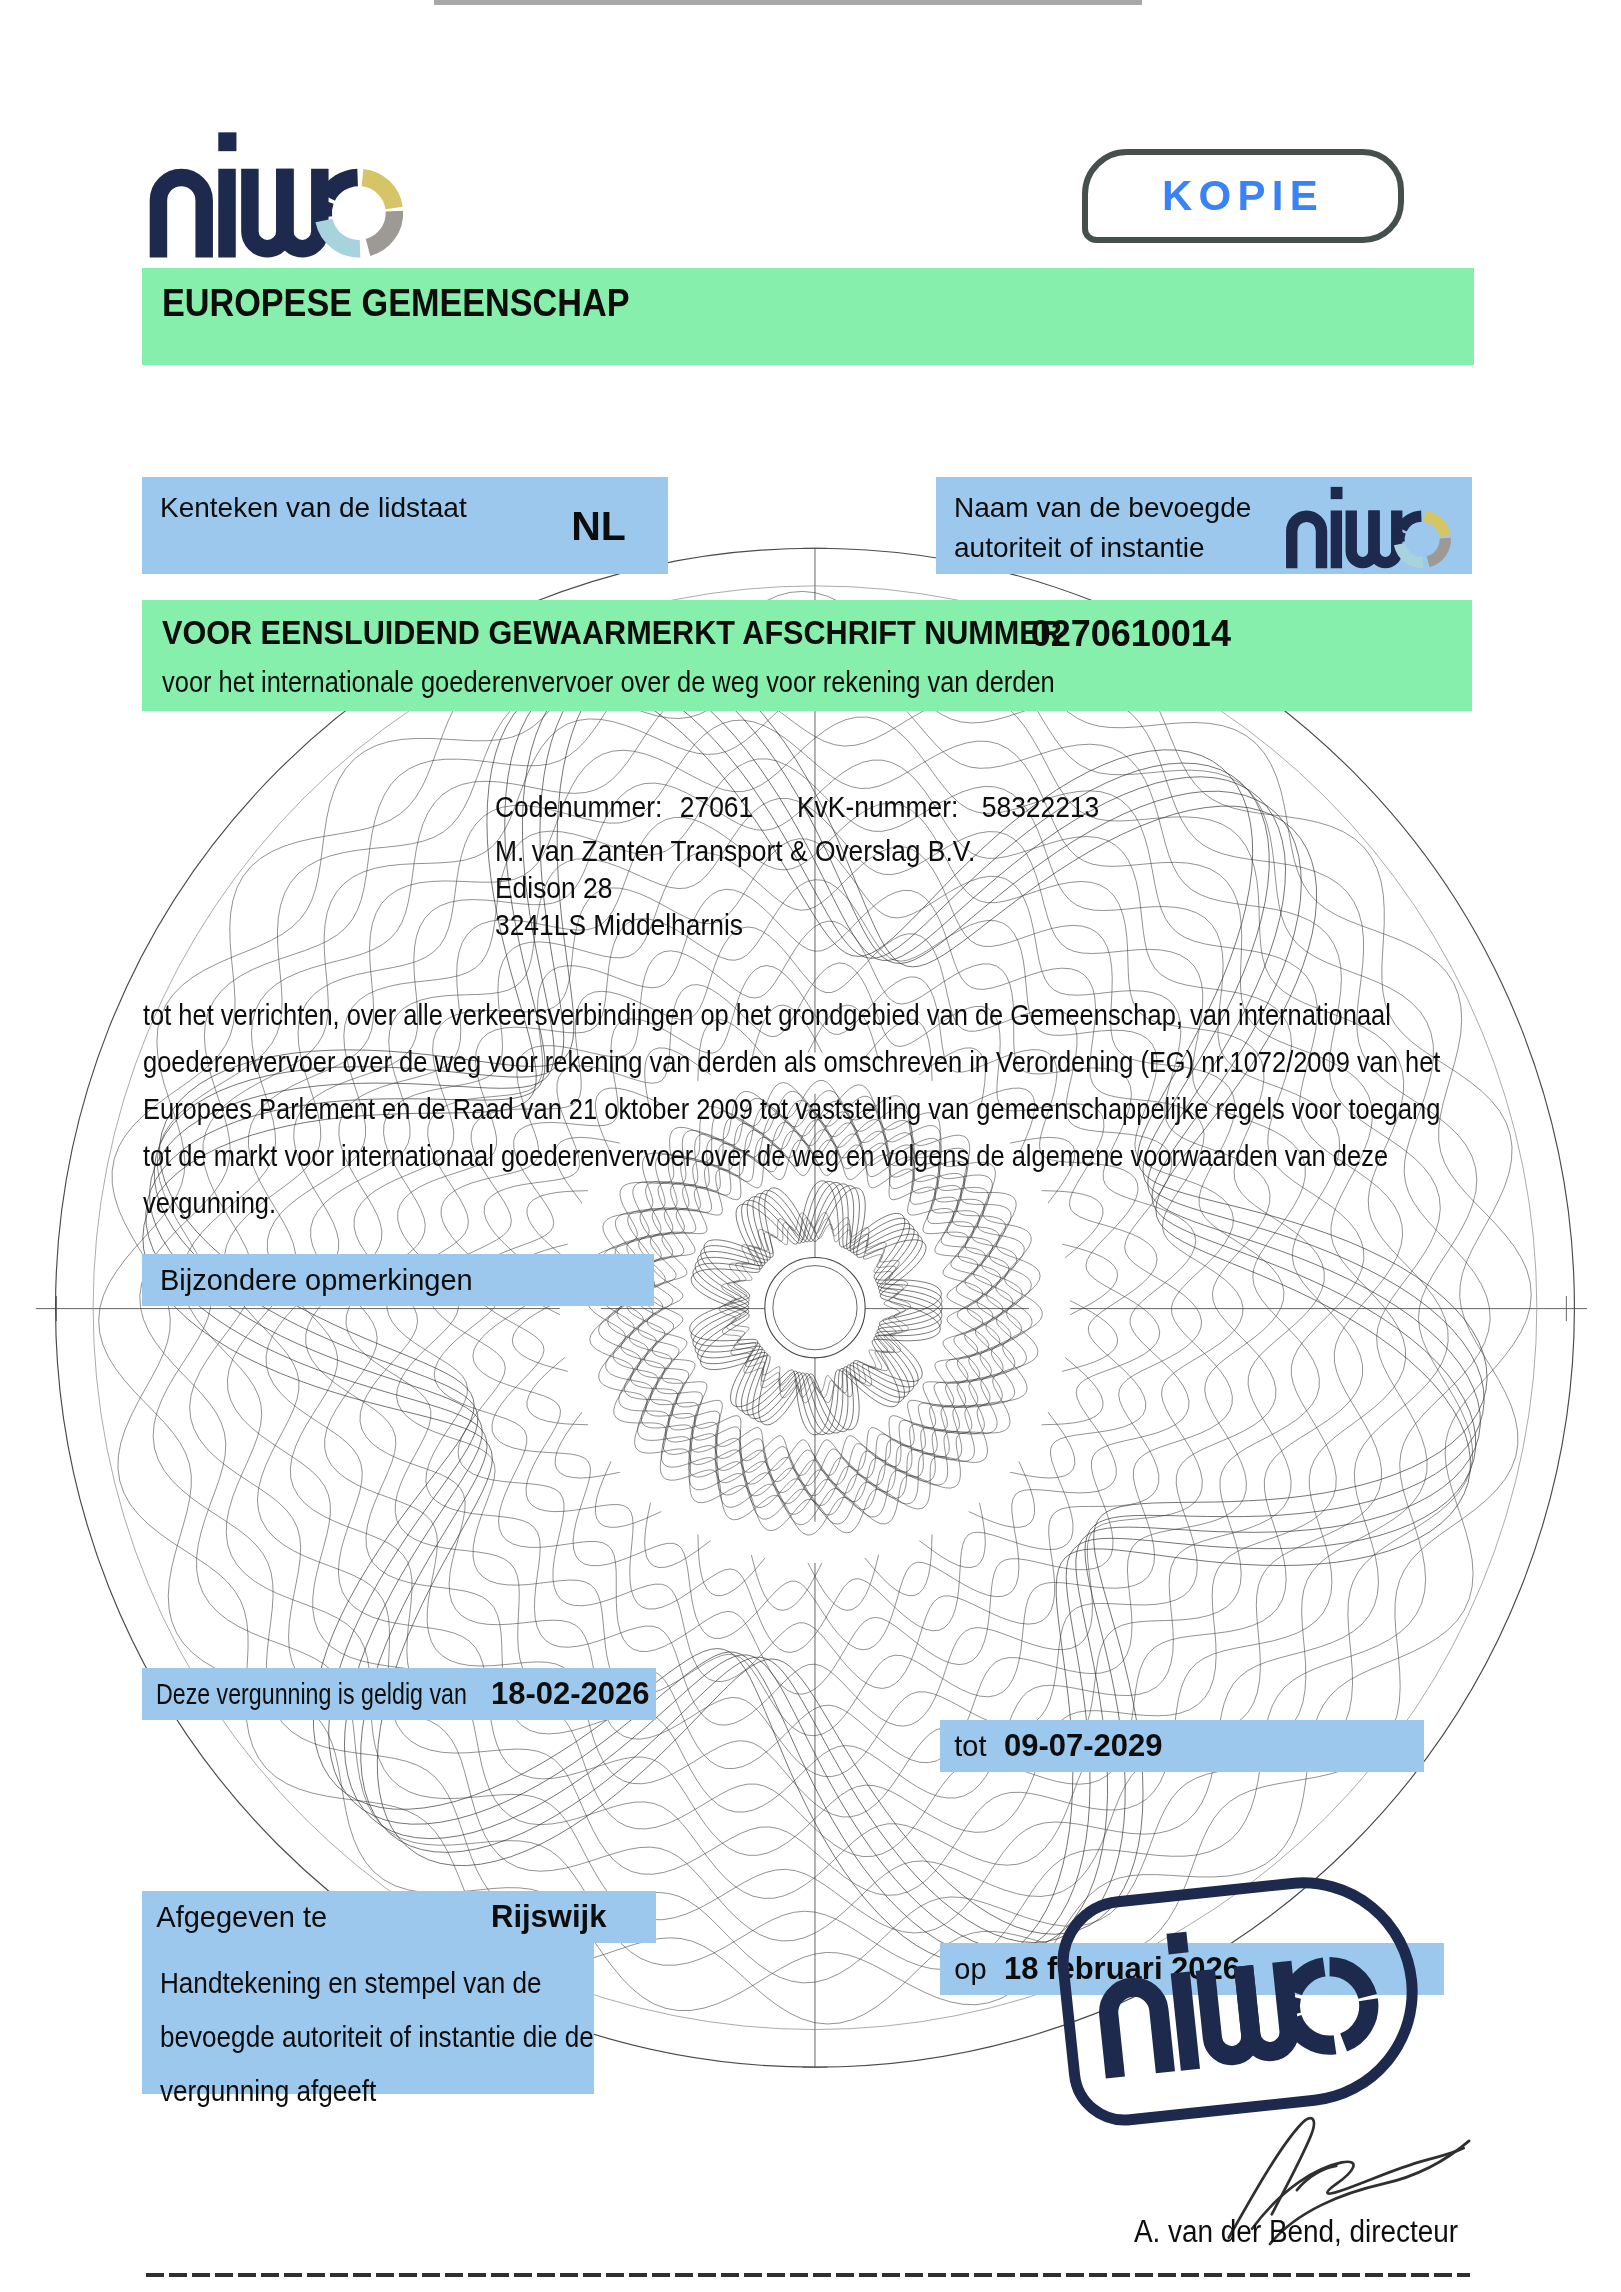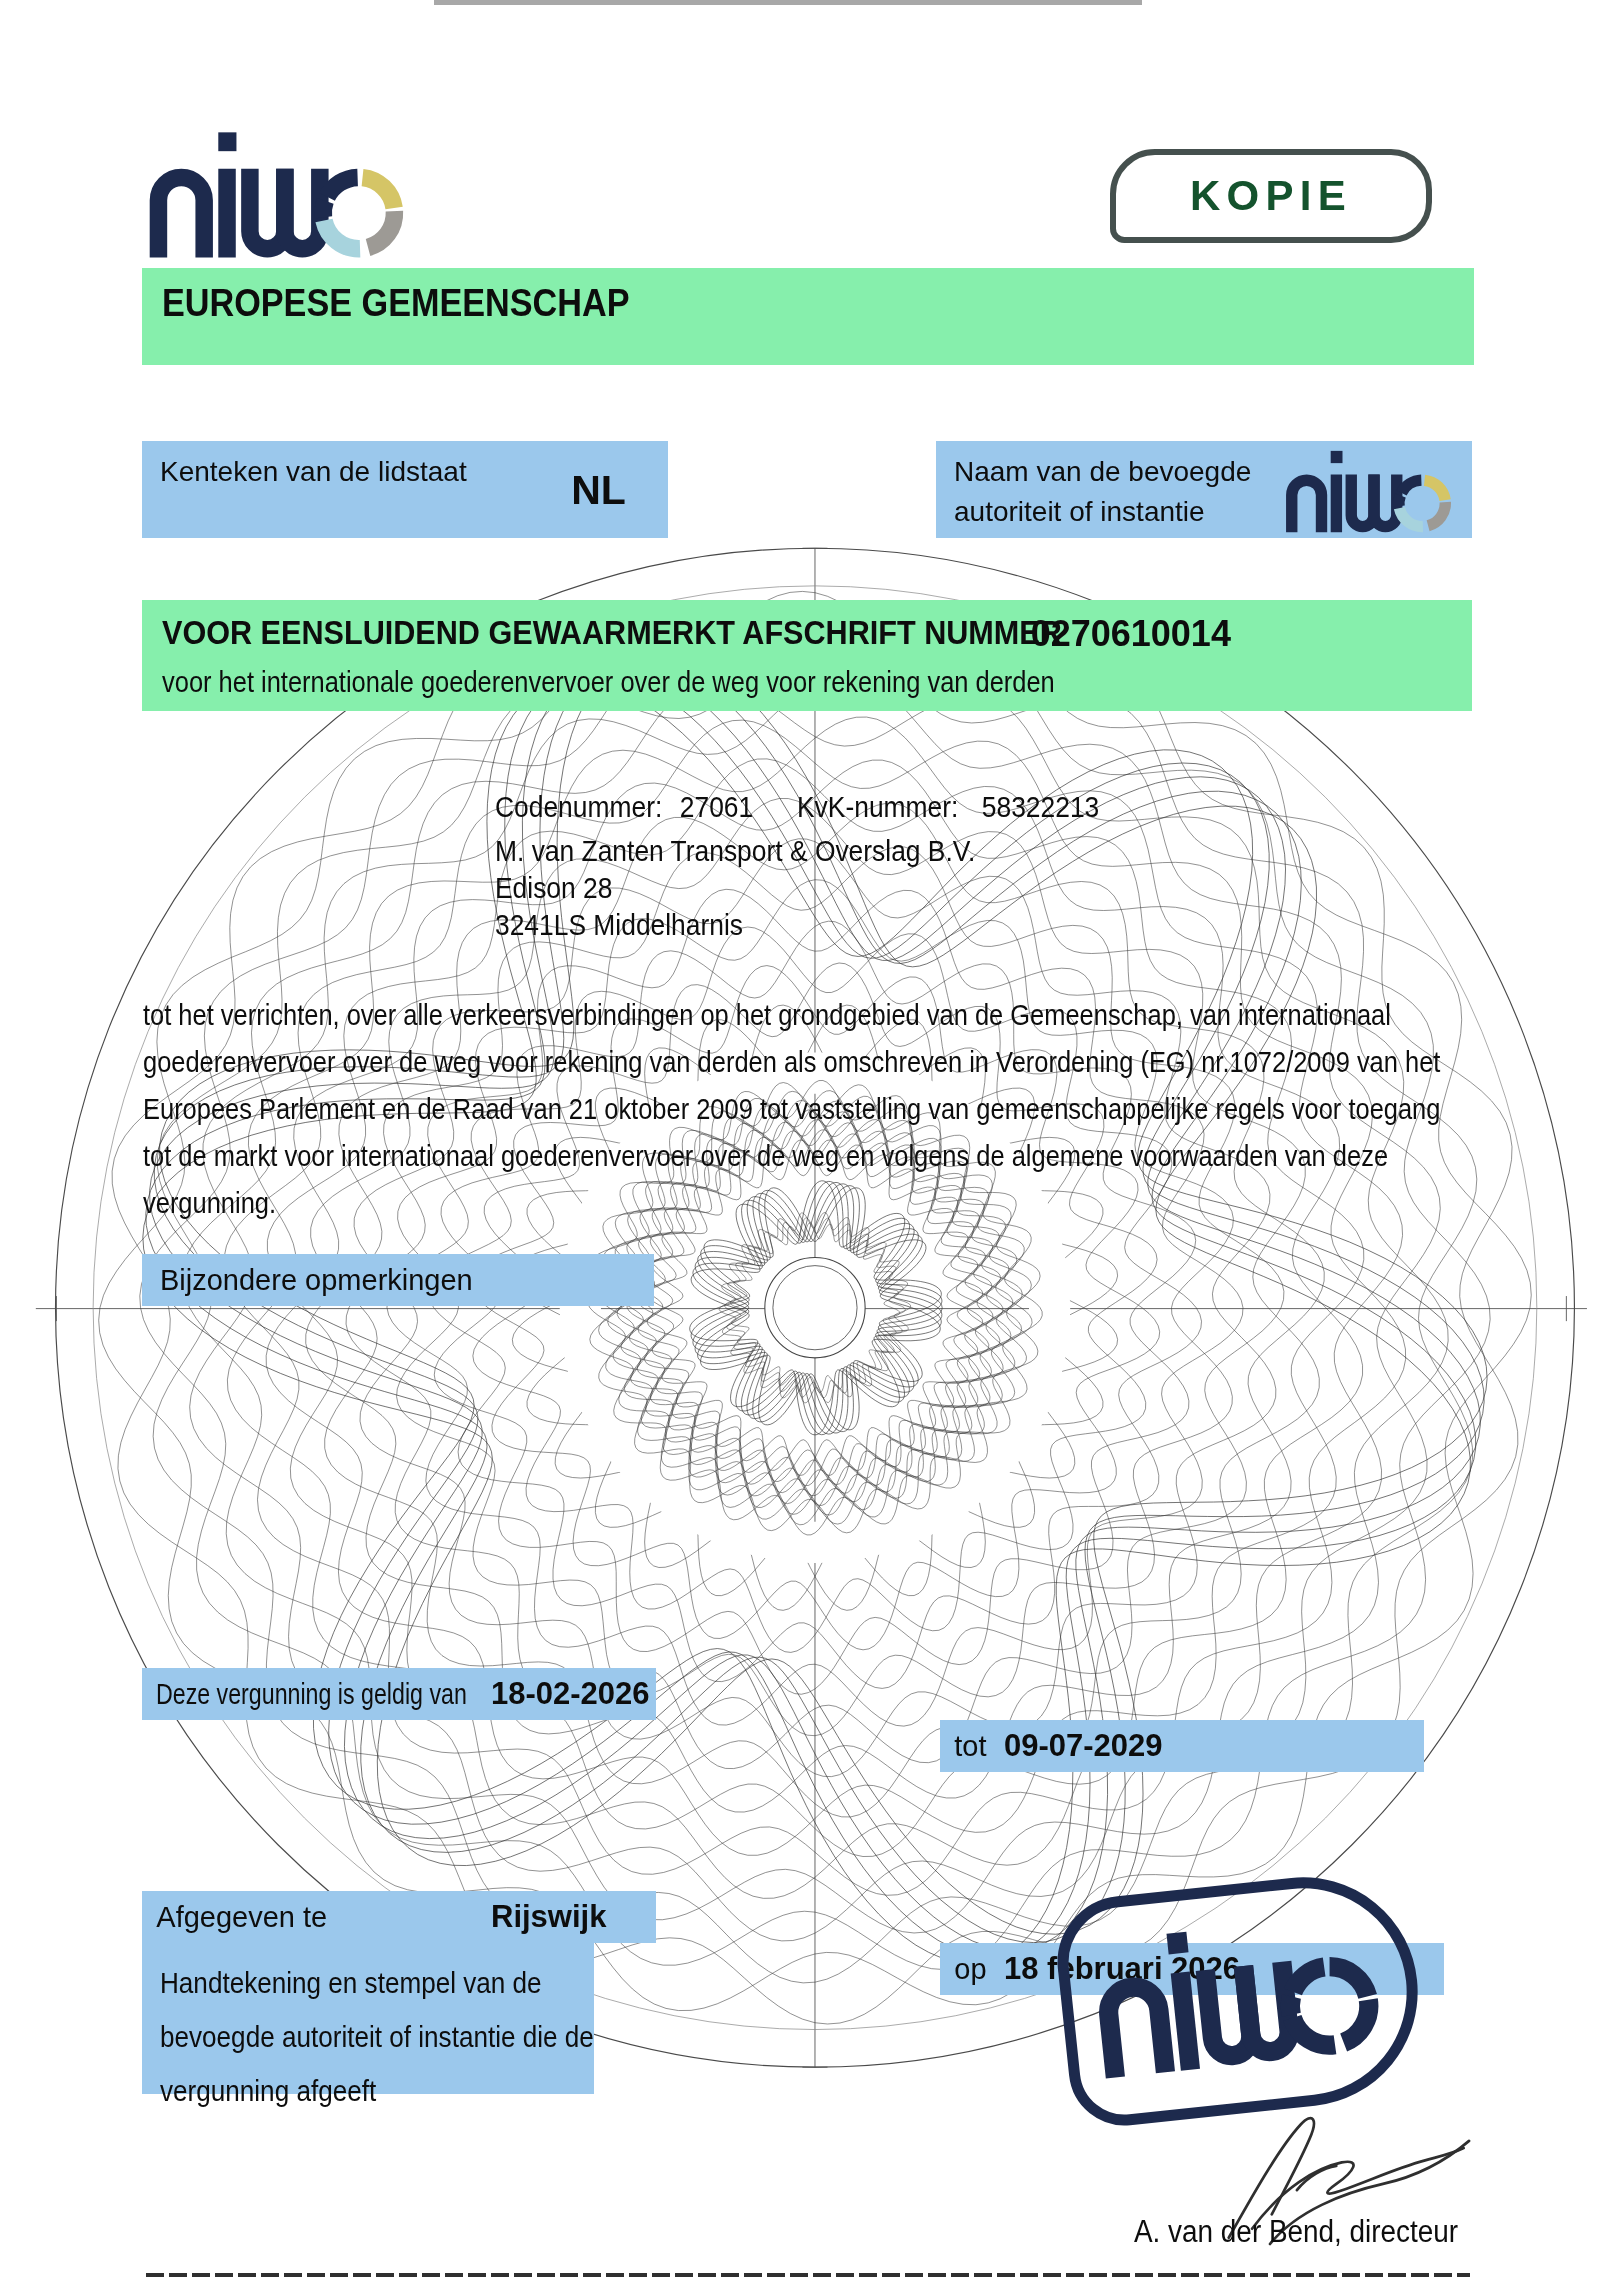--- a/index.html
+++ b/index.html
@@ -9,26 +9,26 @@
   .el{position:absolute;z-index:2;}
   .blue{background:#9bc8ec;}
   .banner{background:#86efac;}
   .sx90{display:inline-block;transform:scaleX(.90);transform-origin:left center;white-space:nowrap;}
   .sx88{display:inline-block;transform:scaleX(.88);transform-origin:left center;white-space:nowrap;}
   .sx86{display:inline-block;transform:scaleX(.86);transform-origin:left center;white-space:nowrap;}
   .sx80{display:inline-block;transform:scaleX(.80);transform-origin:left center;white-space:nowrap;}
   .scan-strip{left:434px;top:0;width:708px;height:5.4px;background:#a8a8a8;}
   .brand{left:145px;top:131px;width:269px;}
   .navy-ink{color:#1d2a4d;}
-  .kopie{left:1110px;top:149px;width:310px;height:82px;border:6.3px solid #45504e;
+  .kopie{left:1082px;top:149px;width:310px;height:82px;border:6.3px solid #45504e;
          border-radius:45px 41px 41px 14.3px;display:flex;align-items:center;justify-content:center;
-         font-size:42px;font-weight:bold;letter-spacing:6.3px;color:#14532d;background:transparent;}
+         font-size:42px;font-weight:bold;letter-spacing:6.3px;color:#3b82f6;background:transparent;}
   .banner-eu{left:142px;top:268px;width:1332px;height:97px;padding:14.3px 0 0 19.7px;box-sizing:border-box;
              font-size:38px;font-weight:bold;}
-  .twoline-box{height:97px;padding:10.7px 0 0 18px;box-sizing:border-box;font-size:28px;line-height:40px;}
+  .twoline-box{height:97px;padding:10.7px 0 0 18px;box-sizing:border-box;font-size:28px;line-height:40px;margin-top:36px;}
   .box-member{left:142px;top:441px;width:526px;}
   .nl-value{position:absolute;left:407px;top:0;width:99px;height:100%;display:flex;align-items:center;
             justify-content:center;font-size:41px;font-weight:bold;}
   .box-auth{left:936px;top:441px;width:536px;}
   .auth-logo{position:absolute;right:14.3px;top:9px;width:175px;}
   .banner-voor{left:142px;top:600px;width:1330px;height:111px;padding:12.5px 0 0 19.7px;box-sizing:border-box;}
   .voor-line1{position:relative;font-size:34px;font-weight:bold;height:43px;text-decoration:underline;}
   .voor-number{position:absolute;left:869px;top:0;font-size:36px;font-weight:bold;}
   .voor-line2{margin-top:9px;font-size:29.6px;}
   .label-box{height:52px;display:flex;align-items:center;padding-left:18px;box-sizing:border-box;font-size:29px;}

